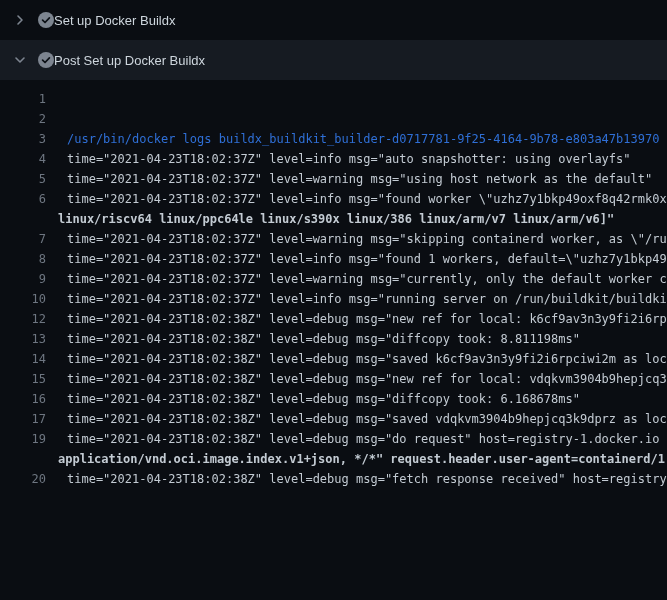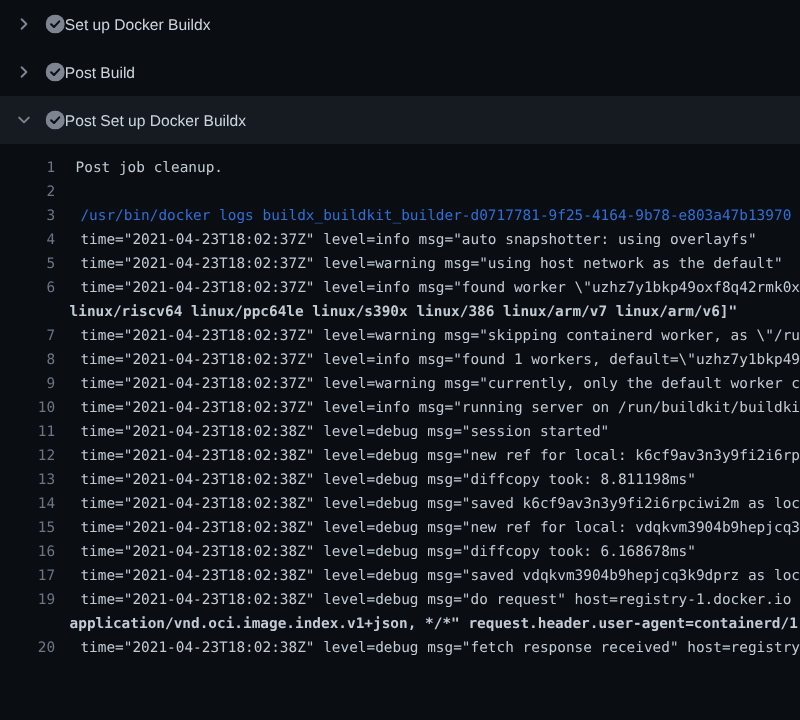--- a/index.html
+++ b/index.html
@@ -78,54 +78,39 @@
     <span class="status">
       <svg width="16" height="16" viewBox="0 0 16 16">
         <circle cx="8" cy="8" r="8" fill="#7d8590"></circle>
         <path d="M4.6 8.2 L7 10.5 L11.4 5.8" stroke="#0c1016" stroke-width="1.7" fill="none" stroke-linecap="round" stroke-linejoin="round"></path>
       </svg>
     </span>
     <span class="section-label">Set up Docker Buildx</span>
   </div>
 
 
-  <div class="section-row">
+
+  <div class="section-row expanded">
     <span class="chev">
       <svg width="16" height="16" viewBox="0 0 16 16" fill="none">
         <path d="M6 4 L10 8 L6 12" stroke="#7d8590" stroke-width="1.6" stroke-linecap="round" stroke-linejoin="round"></path>
       </svg>
     </span>
     <span class="status">
       <svg width="16" height="16" viewBox="0 0 16 16">
         <circle cx="8" cy="8" r="8" fill="#7d8590"></circle>
         <path d="M4.6 8.2 L7 10.5 L11.4 5.8" stroke="#0c1016" stroke-width="1.7" fill="none" stroke-linecap="round" stroke-linejoin="round"></path>
       </svg>
     </span>
-    <span class="section-label">Post Build</span>
-  </div>
-
-  <div class="section-row expanded">
-    <span class="chev">
-      <svg width="16" height="16" viewBox="0 0 16 16" fill="none">
-        <path d="M6 4 L10 8 L6 12" stroke="#7d8590" stroke-width="1.6" stroke-linecap="round" stroke-linejoin="round"></path>
-      </svg>
-    </span>
-    <span class="status">
-      <svg width="16" height="16" viewBox="0 0 16 16">
-        <circle cx="8" cy="8" r="8" fill="#7d8590"></circle>
-        <path d="M4.6 8.2 L7 10.5 L11.4 5.8" stroke="#0c1016" stroke-width="1.7" fill="none" stroke-linecap="round" stroke-linejoin="round"></path>
-      </svg>
-    </span>
     <span class="section-label">Post Set up Docker Buildx</span>
   </div>
 </div>
   <div class="log" id="log">
   <div class="log-row plain">
     <span class="num">1</span>
-    <span class="log-text"><span class="txt">Post job cleanup.</span></span>
   </div>
 
   <div class="log-row group">
     <span class="num">2</span>
   </div>
 
   <div class="log-row command">
     <span class="num">3</span>
     <span class="log-text"><span class="txt">/usr/bin/docker logs buildx_buildkit_builder-d0717781-9f25-4164-9b78-e803a47b13970</span></span>
   </div>
@@ -163,24 +148,20 @@
   <div class="log-row inner">
     <span class="num">9</span>
     <span class="log-text"><span class="txt">time="2021-04-23T18:02:37Z" level=warning msg="currently, only the default worker can</span></span>
   </div>
 
   <div class="log-row inner">
     <span class="num">10</span>
     <span class="log-text"><span class="txt">time="2021-04-23T18:02:37Z" level=info msg="running server on /run/buildkit/buildkitd</span></span>
   </div>
 
-  <div class="log-row inner">
-    <span class="num">11</span>
-    <span class="log-text"><span class="txt">time="2021-04-23T18:02:38Z" level=debug msg="session started"</span></span>
-  </div>
 
   <div class="log-row inner">
     <span class="num">12</span>
     <span class="log-text"><span class="txt">time="2021-04-23T18:02:38Z" level=debug msg="new ref for local: k6cf9av3n3y9fi2i6rpci</span></span>
   </div>
 
   <div class="log-row inner">
     <span class="num">13</span>
     <span class="log-text"><span class="txt">time="2021-04-23T18:02:38Z" level=debug msg="diffcopy took: 8.811198ms"</span></span>
   </div>

